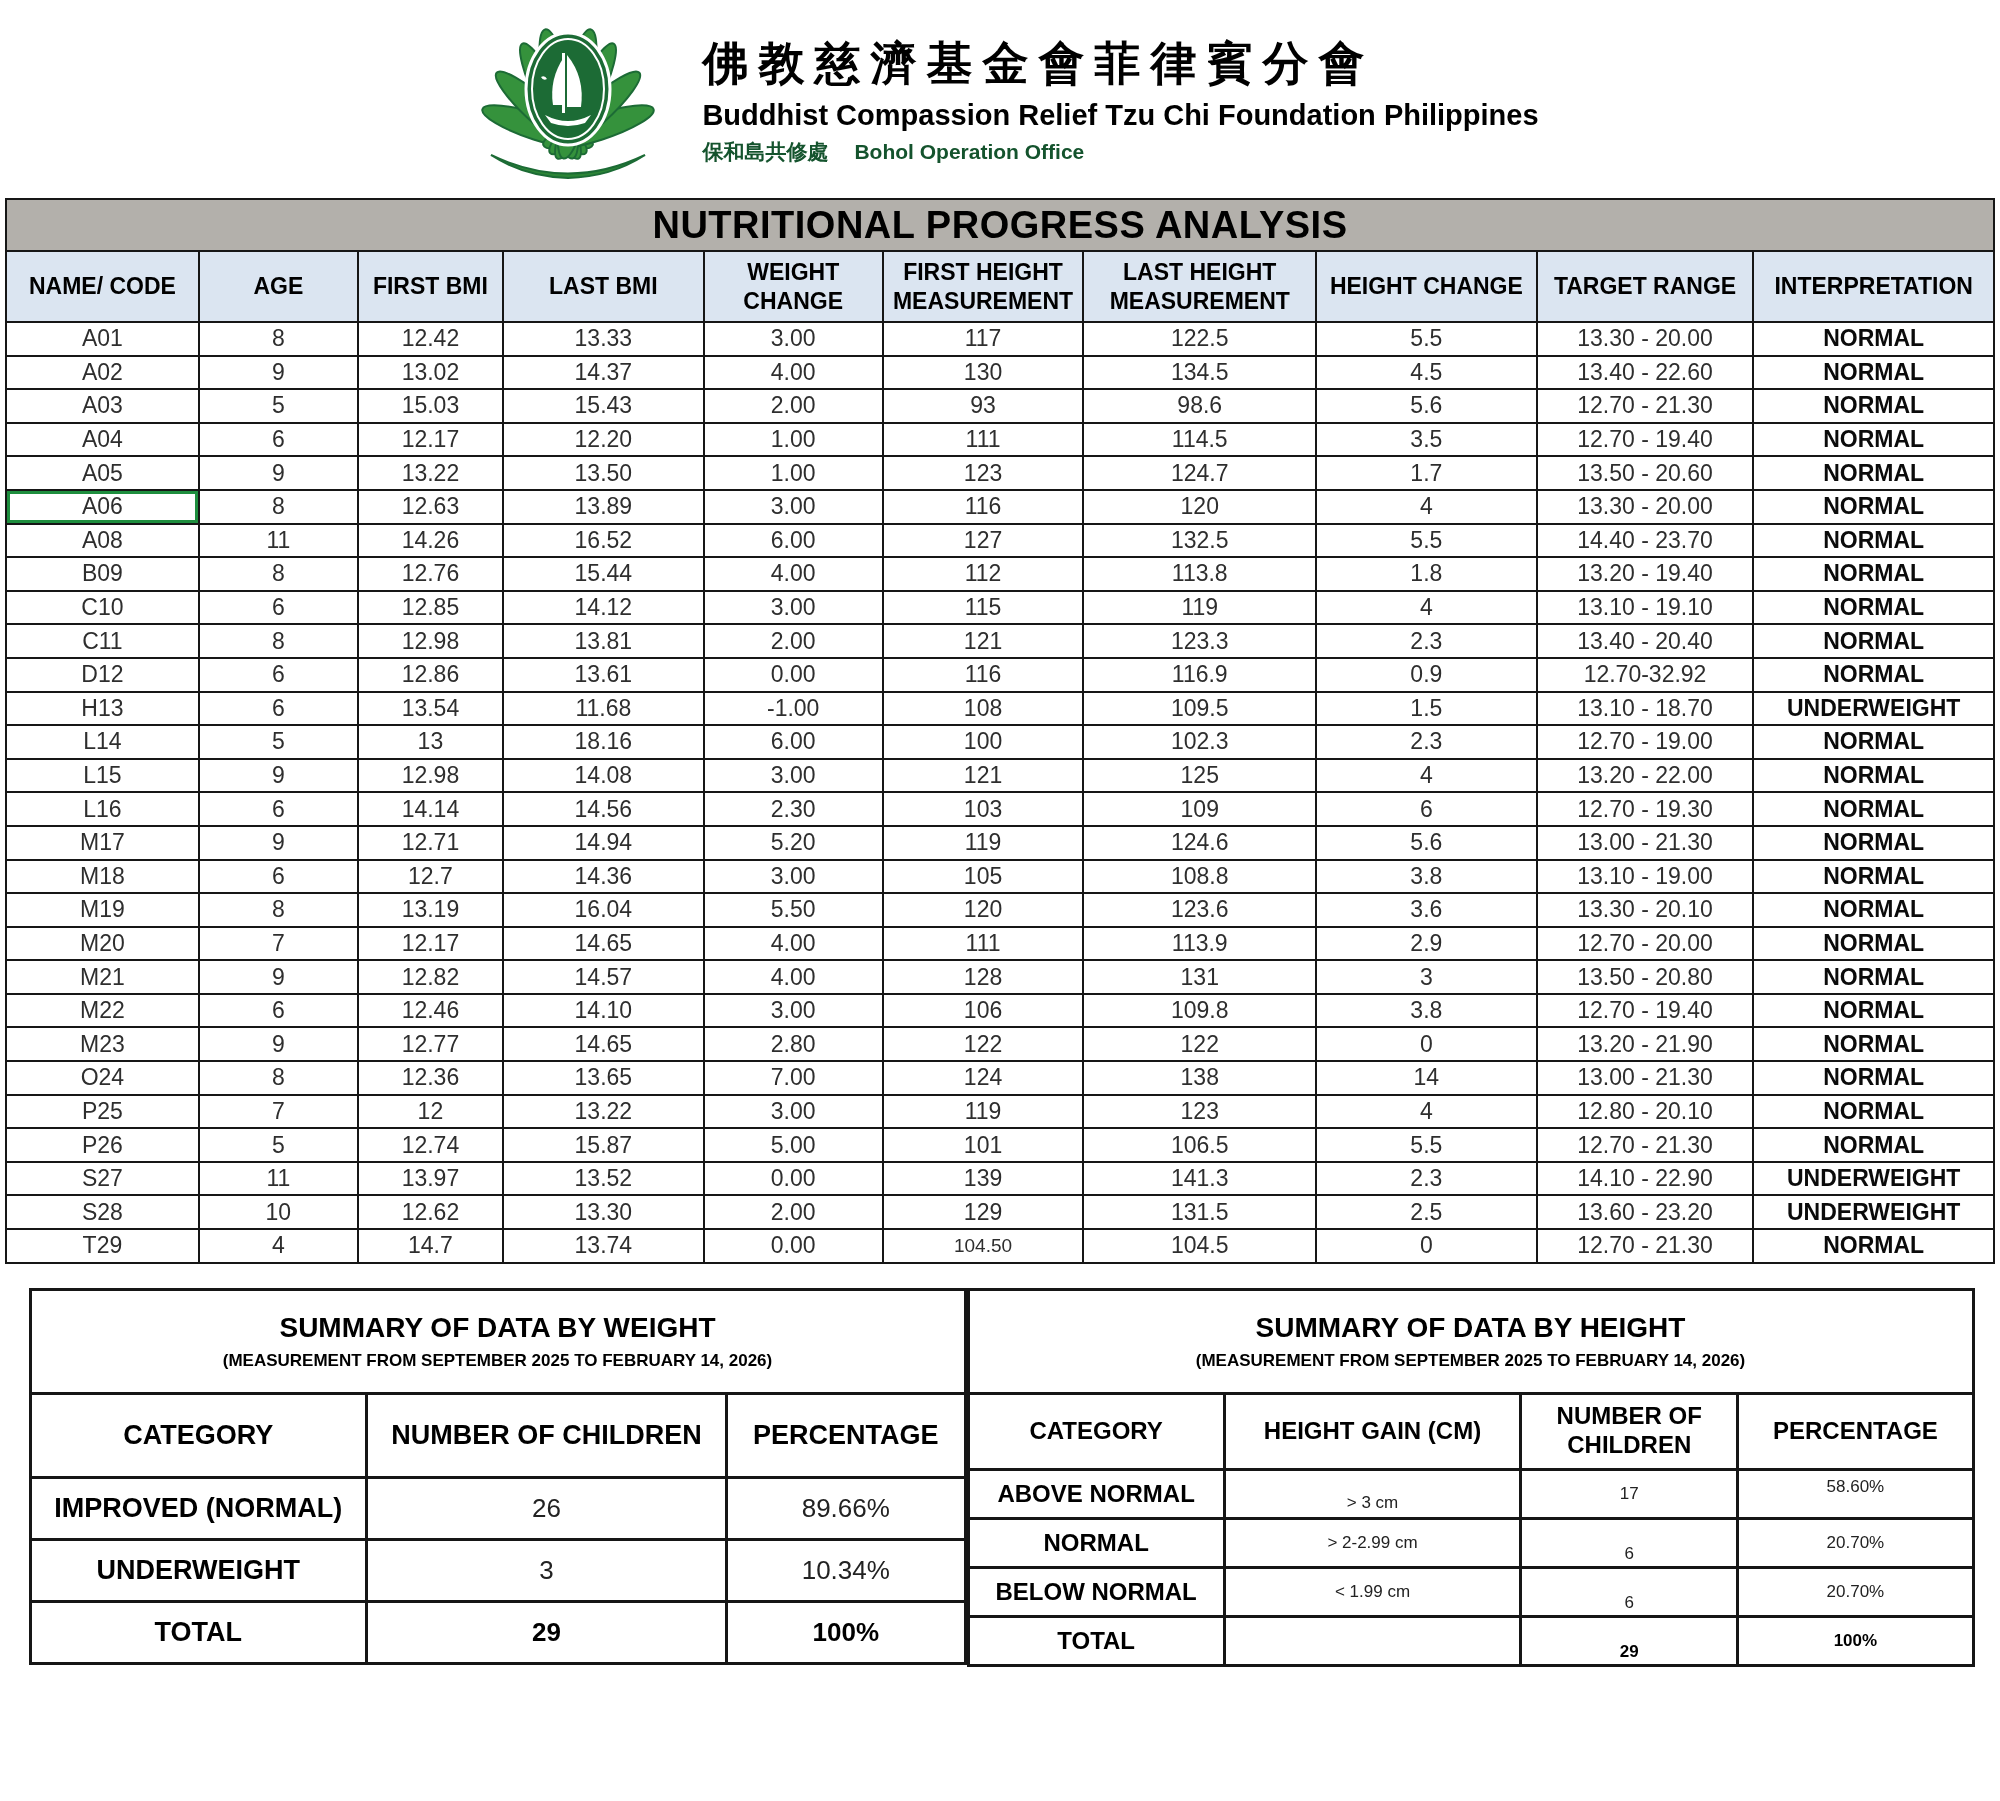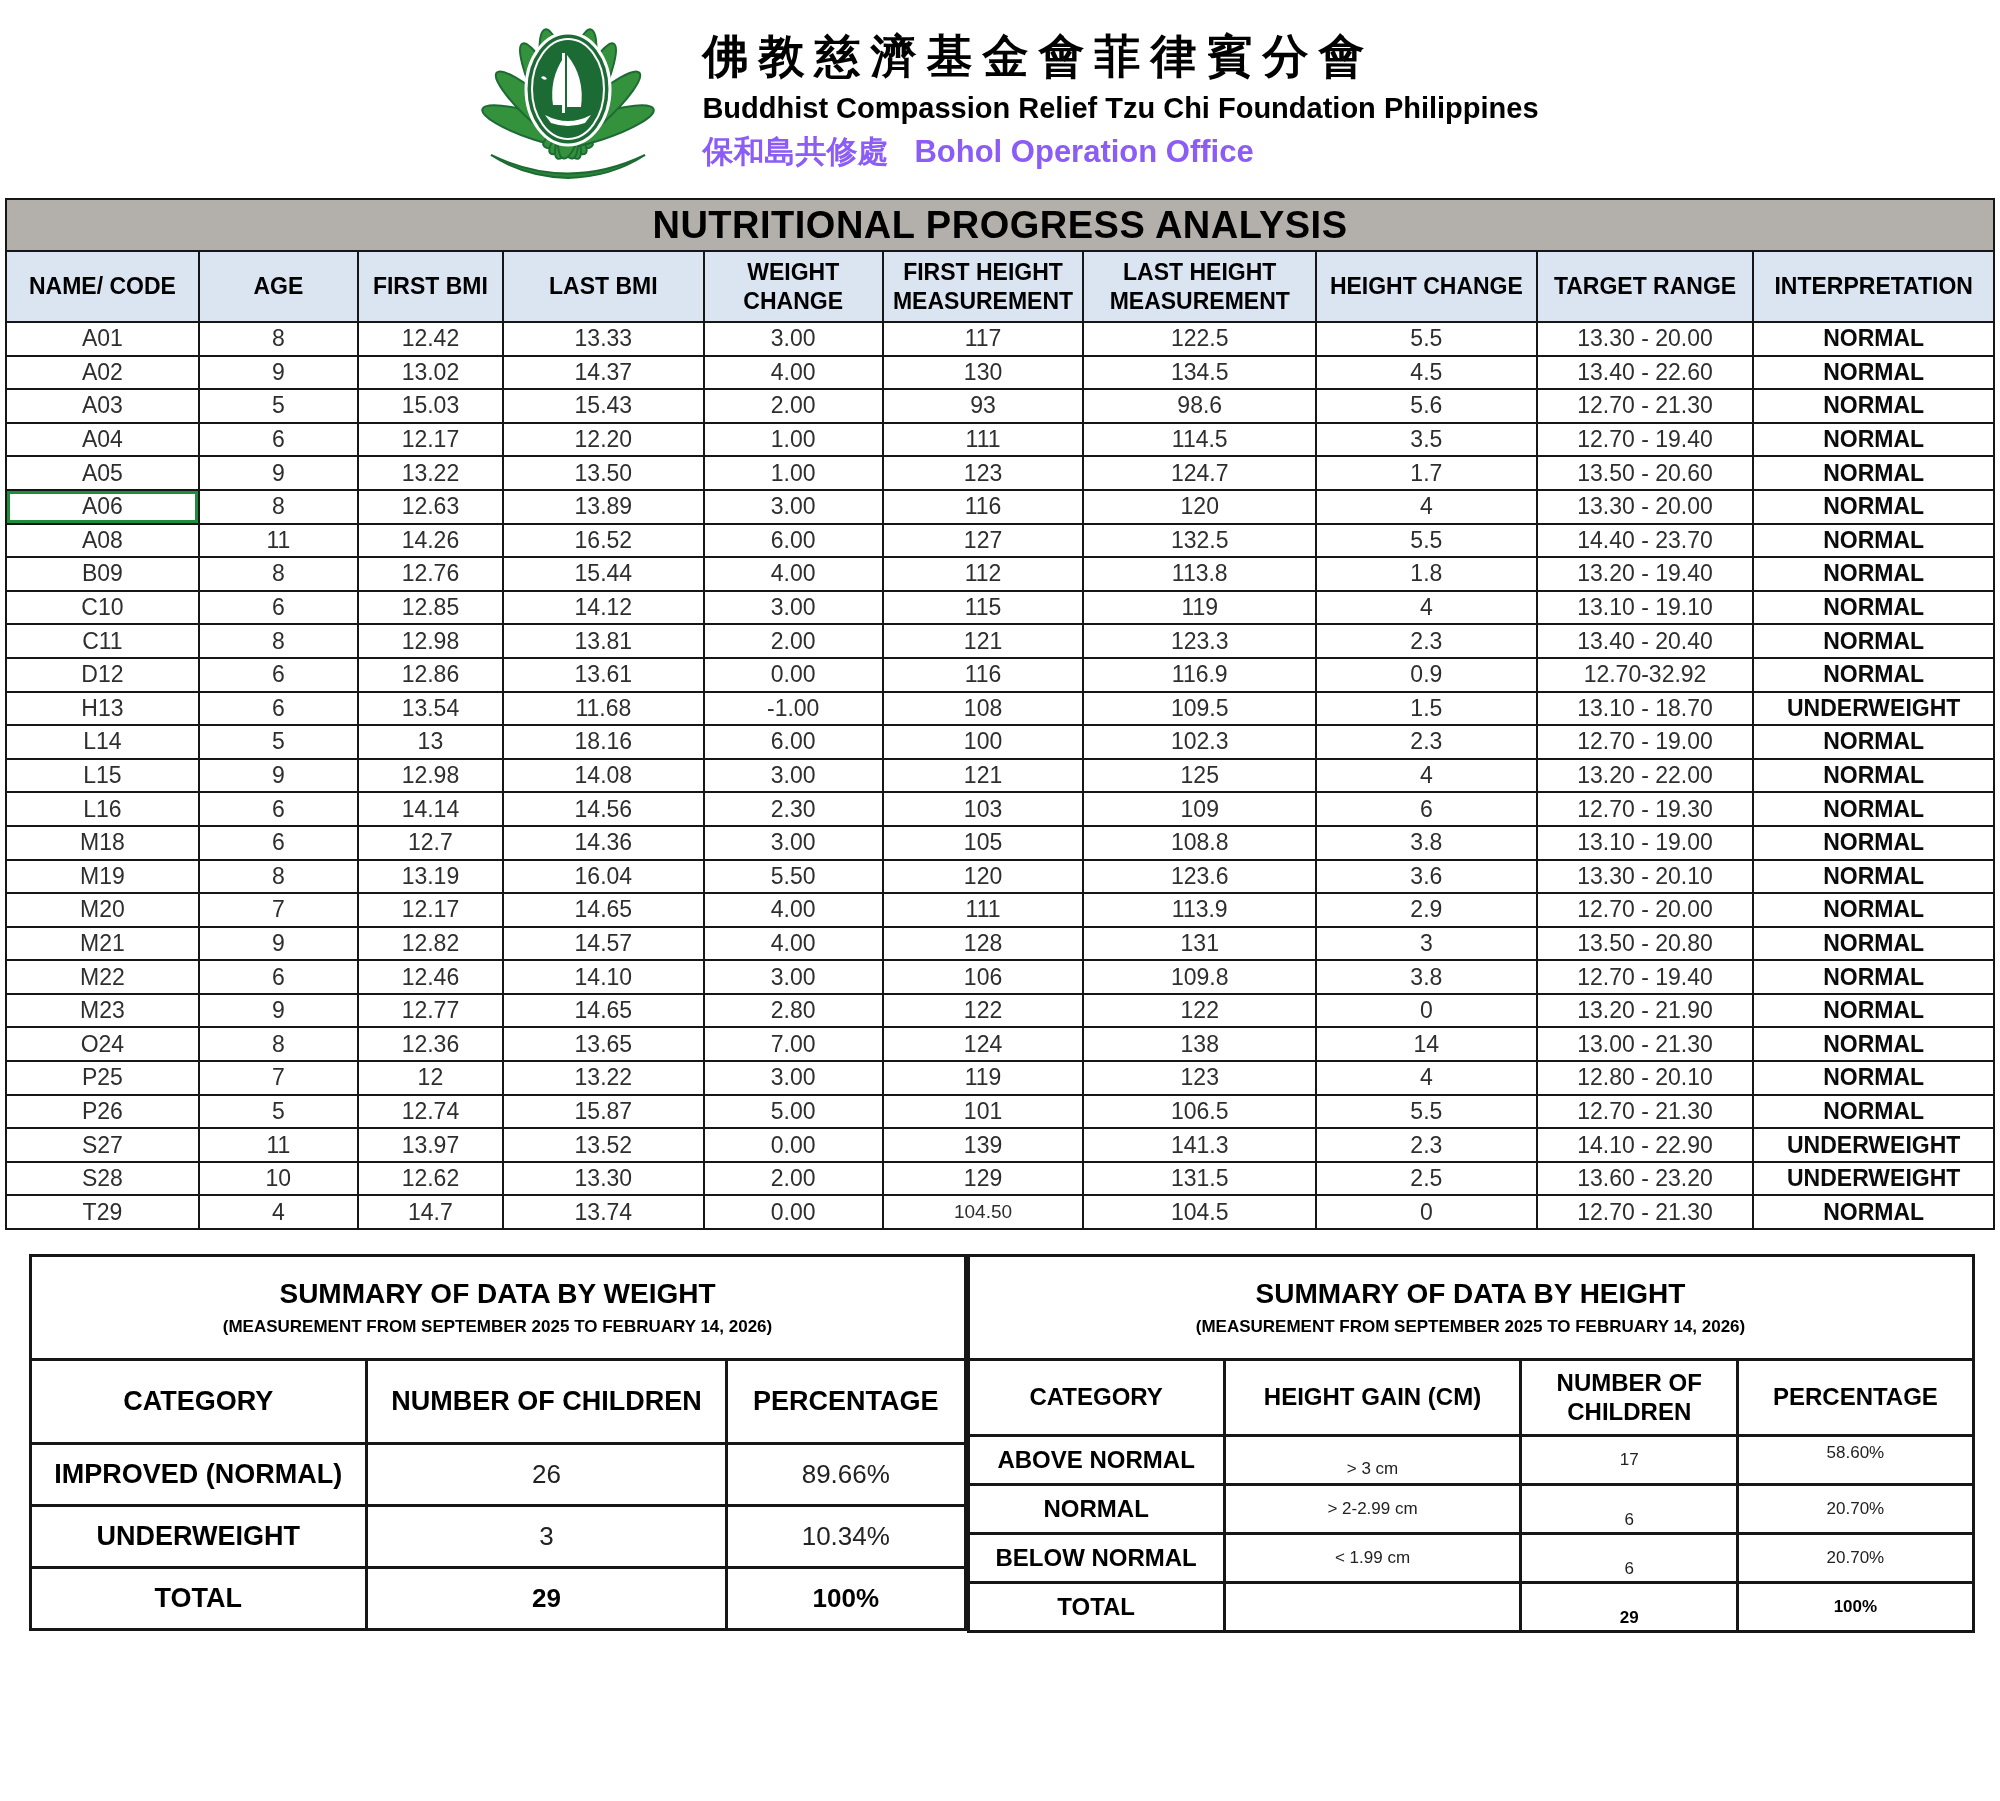--- a/index.html
+++ b/index.html
@@ -23,21 +23,21 @@
     display:flex;align-items:center;justify-content:center;
     gap:26px;padding-top:6px;
   }
   .logo{width:215px;height:165px;flex:0 0 auto;}
   .htext{text-align:left;}
   .zh{
     font-size:46px;font-weight:bold;letter-spacing:10px;
     font-family:"DejaVu Sans", sans-serif;color:#000;
   }
   .en{font-size:29px;font-weight:bold;margin-top:4px;color:#000;}
-  .office{font-size:31px;font-weight:bold;margin-top:6px;color:#8b5cf6;}
+  .office{font-size:21px;font-weight:bold;margin-top:6px;color:#14532d;}
   .office .oen{margin-left:26px;}
 
   
   table{border-collapse:collapse;}
   .main{
     width:1990px;margin:6px 5px 0 5px;table-layout:fixed;
   }
   .main th,.main td{border:2px solid var(--grid);}
   .main .ttl{
     background:var(--titlebg);
@@ -336,20 +336,32 @@
           <td>14.14</td>
           <td>14.56</td>
           <td>2.30</td>
           <td>103</td>
           <td>109</td>
           <td>6</td>
           <td>12.70 - 19.30</td>
           <td class="interp">NORMAL</td>
         </tr>
         <tr>
+          <td>M17</td>
+          <td>9</td>
+          <td>12.71</td>
+          <td>14.94</td>
+          <td>5.20</td>
+          <td>119</td>
+          <td>124.6</td>
+          <td>5.6</td>
+          <td>13.00 - 21.30</td>
+          <td class="interp">NORMAL</td>
+        </tr>
+        <tr>
           <td>M18</td>
           <td>6</td>
           <td>12.7</td>
           <td>14.36</td>
           <td>3.00</td>
           <td>105</td>
           <td>108.8</td>
           <td>3.8</td>
           <td>13.10 - 19.00</td>
           <td class="interp">NORMAL</td>

